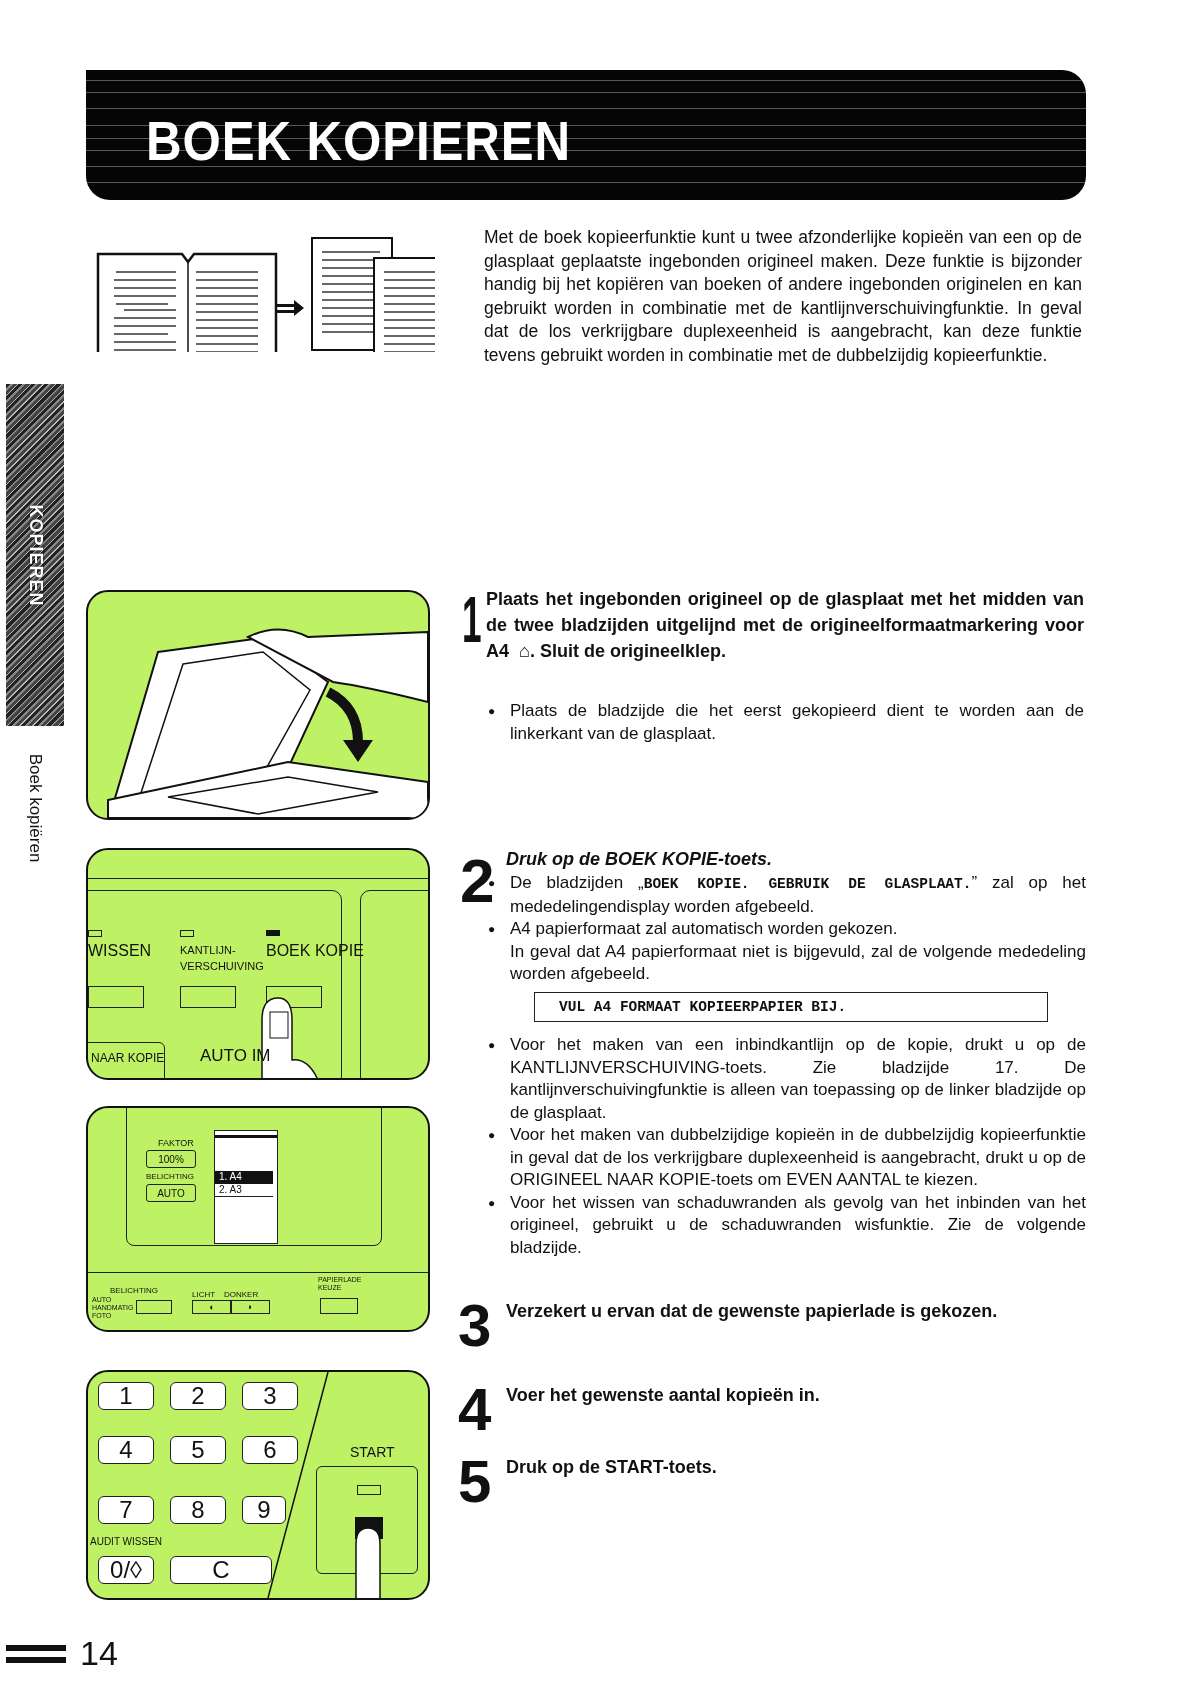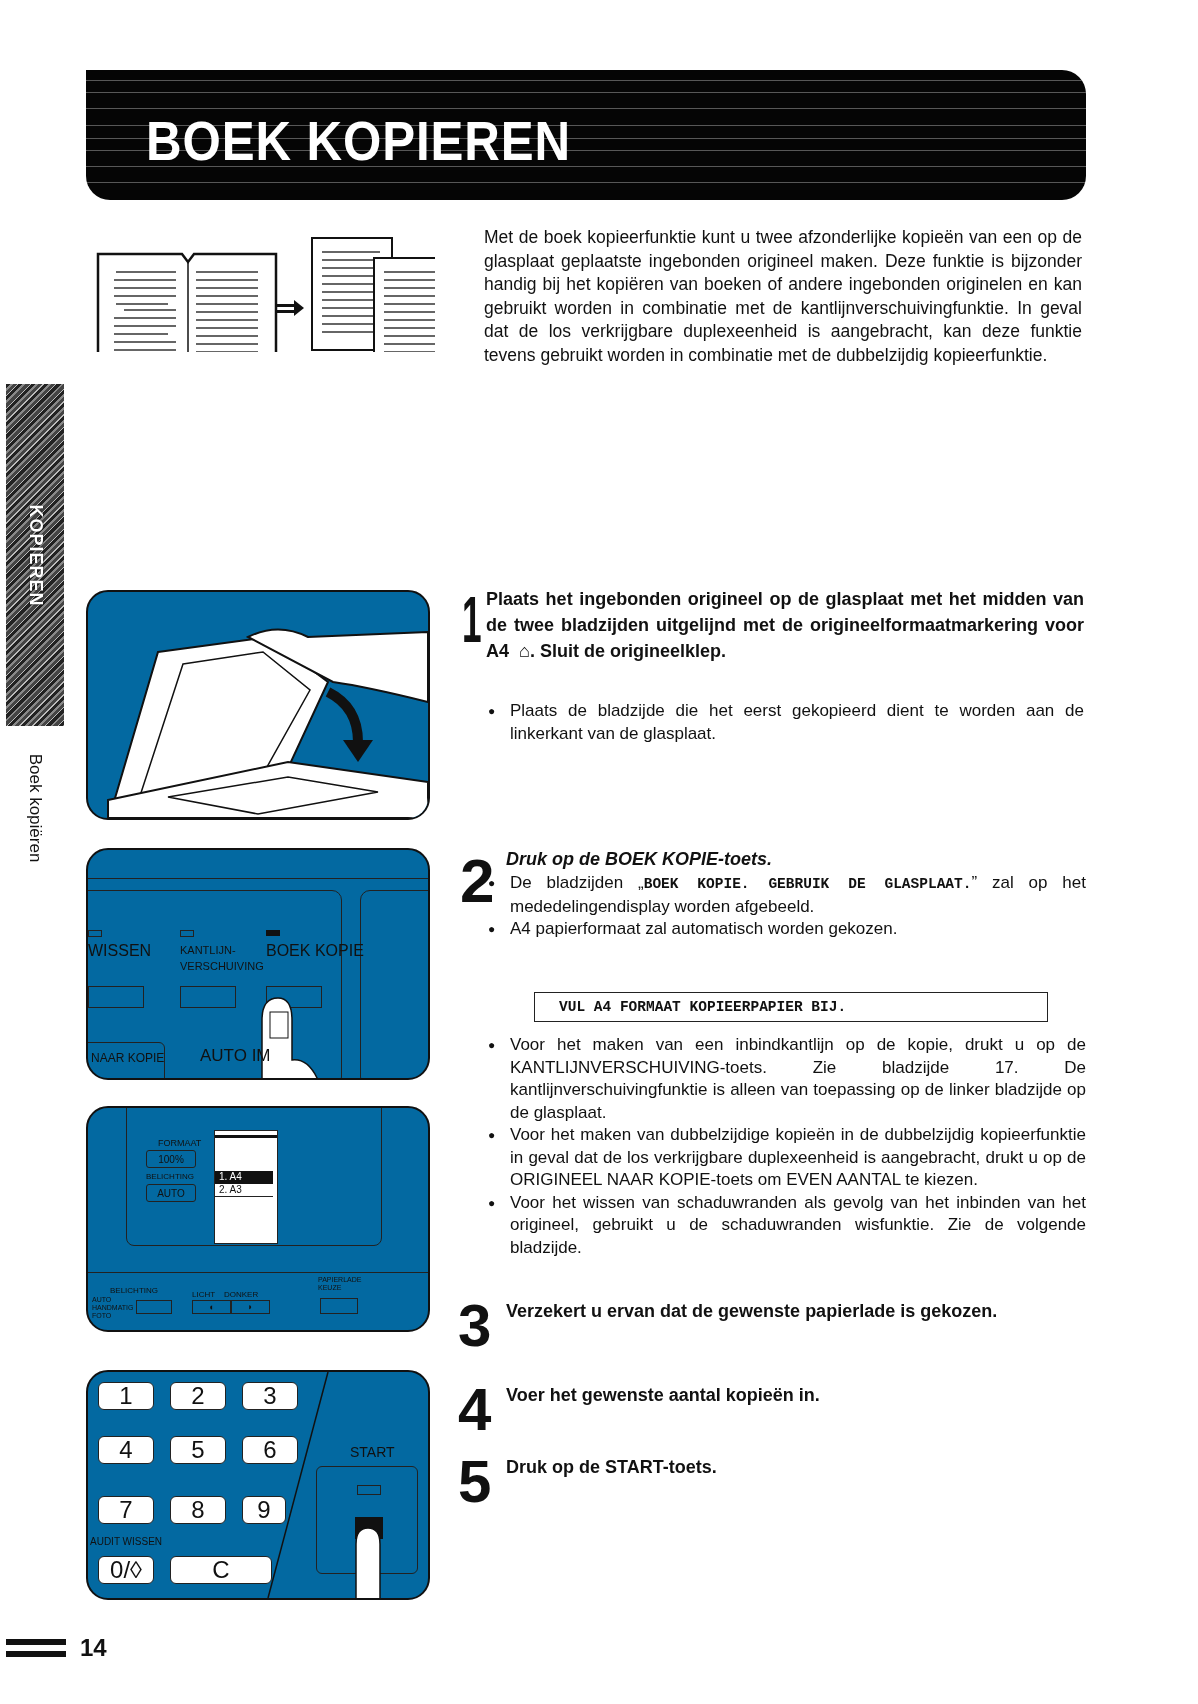--- a/index.html
+++ b/index.html
@@ -24,21 +24,21 @@
               background:repeating-linear-gradient(135deg,#222 0 3px,#888 3px 5px,#444 5px 8px,#bbb 8px 9px); }
   #side-tab-label { position:absolute; left:0; top:0; width:58px; height:342px;
                     display:flex; align-items:center; justify-content:center; }
   #side-tab-label span { transform:rotate(90deg); color:#fff; font-weight:bold; font-size:18px;
                          letter-spacing:1px; white-space:nowrap; text-shadow:0 0 2px #000; }
   #side-caption { left:0px; top:738px; width:70px; height:140px; display:flex;
                   align-items:center; justify-content:center; }
   #side-caption span { transform:rotate(90deg); font-size:17px; white-space:nowrap; }
 
   
-  .panel { border:2.5px solid #111; border-radius:22px; background:#0369a1; overflow:hidden; }
+  .panel { border:2.5px solid #111; border-radius:22px; background:#bef264; overflow:hidden; }
   #illus-lid { left:86px; top:590px; width:340px; height:226px; }
   #illus-panel { left:86px; top:848px; width:340px; height:228px; }
   #illus-display { left:86px; top:1106px; width:340px; height:222px; }
   #illus-keypad { left:86px; top:1370px; width:340px; height:226px; }
 
   .lbl { position:absolute; font-family:"Liberation Sans", sans-serif; color:#111; white-space:nowrap; }
   .key { position:absolute; border:1.5px solid #222; border-radius:6px; background:#fff;
          display:flex; align-items:center; justify-content:center; font-size:24px; }
 
   
@@ -49,21 +49,21 @@
   .bullets li::before { content:"●"; position:absolute; left:2px; top:0; font-size:12px; }
   .mono { font-family:"Liberation Mono", monospace; font-weight:bold; font-size:14.5px; }
 
   #msg-box { left:486px; top:992px; width:514px; height:30px; border:1.5px solid #222;
              font-family:"Liberation Mono", monospace; font-weight:bold; font-size:14.5px;
              display:flex; align-items:center; padding-left:24px; box-sizing:border-box;margin-left:48px; }
 
   #page-number-wrap { left:6px; top:1634px; display:flex; align-items:center; gap:14px; }
   #page-marker { width:60px; height:18px; display:flex; flex-direction:column; justify-content:space-between; }
   #page-marker div { height:6px; background:#111; }
-  #page-number { font-size:24px; font-weight:bold; }
+  #page-number { font-size:34px; font-weight:normal; }
 </style>
 </head>
 <body>
 
 <div id="banner" class="abs">
   <div class="stripe" style="top:10px"></div>
   <div class="stripe" style="top:22px"></div>
   <div class="stripe" style="top:38px"></div>
   <div class="stripe" style="top:55px"></div>
   <div class="stripe" style="top:68px"></div>
@@ -196,32 +196,32 @@
   <div class="abs" style="left:-10px;top:192px;width:85px;height:40px;border:1.5px solid #222;border-radius:6px;">
     <div class="lbl" style="left:12px;top:8px;font-size:12px;">NAAR KOPIE</div>
   </div>
   <div class="lbl" style="left:112px;top:196px;font-size:17px;">AUTO IM</div>
 </div>
 
 <div class="step-num" style="left:460px;top:850px;font-size:62px;line-height:62px;">2</div>
 <div class="step-head" style="left:506px;top:846px;width:580px;font-style:italic;">Druk op de BOEK KOPIE-toets.</div>
 <ul class="bullets" style="left:486px;top:872px;width:600px;">
   <li><span>De bladzijden „</span><span class="mono">BOEK KOPIE. GEBRUIK DE GLASPLAAT.</span><span>” zal op het mededelingendisplay worden afgebeeld.</span></li>
-  <li><span>A4 papierformaat zal automatisch worden gekozen.</span><br></li>
+  <li><span>A4 papierformaat zal automatisch worden gekozen.</span><br><span>In geval dat A4 papierformaat niet is bijgevuld, zal de volgende mededeling worden afgebeeld.</span></li>
 </ul>
 <div id="msg-box" class="abs">VUL A4 FORMAAT KOPIEERPAPIER BIJ.</div>
 <ul class="bullets" style="left:486px;top:1034px;width:600px;">
   <li>Voor het maken van een inbindkantlijn op de kopie, drukt u op de KANTLIJNVERSCHUIVING-toets. Zie bladzijde 17. De kantlijnverschuivingfunktie is alleen van toepassing op de linker bladzijde op de glasplaat.</li>
   <li>Voor het maken van dubbelzijdige kopieën in de dubbelzijdig kopieerfunktie in geval dat de los verkrijgbare duplexeenheid is aangebracht, drukt u op de ORIGINEEL NAAR KOPIE-toets om EVEN AANTAL te kiezen.</li>
   <li>Voor het wissen van schaduwranden als gevolg van het inbinden van het origineel, gebruikt u de schaduwranden wisfunktie. Zie de volgende bladzijde.</li>
 </ul>
 
 <div id="illus-display" class="abs panel">
   <div class="abs" style="left:38px;top:-4px;width:254px;height:140px;border:1.5px solid #222;border-radius:0 0 8px 8px;"></div>
-  <div class="lbl" style="left:70px;top:30px;font-size:9px;">FORMAAT</div>
+  <div class="lbl" style="left:70px;top:30px;font-size:9px;">FAKTOR</div>
   <div class="abs" style="left:58px;top:42px;width:48px;height:16px;border:1.2px solid #222;border-radius:3px;font-size:10px;display:flex;align-items:center;justify-content:center;">100%</div>
   <div class="lbl" style="left:58px;top:64px;font-size:8px;">BELICHTING</div>
   <div class="abs" style="left:58px;top:76px;width:48px;height:16px;border:1.2px solid #222;border-radius:3px;font-size:10px;display:flex;align-items:center;justify-content:center;">AUTO</div>
   <div class="abs" style="left:126px;top:22px;width:62px;height:112px;border:1.5px solid #222;background:#fff;">
     <div style="border-top:3px solid #111;margin-top:4px"></div>
     <div style="position:absolute;top:40px;left:0;width:58px;height:13px;background:#111;color:#fff;font-size:10px;padding-left:4px;box-sizing:border-box;">1. A4</div>
     <div style="position:absolute;top:53px;left:0;width:58px;height:13px;border-bottom:1px solid #222;font-size:10px;padding-left:4px;box-sizing:border-box;">2. A3</div>
   </div>
   <div class="abs" style="left:0;top:164px;width:340px;border-top:1.5px solid #222;"></div>
   <div class="lbl" style="left:22px;top:178px;font-size:8px;">BELICHTING</div>

